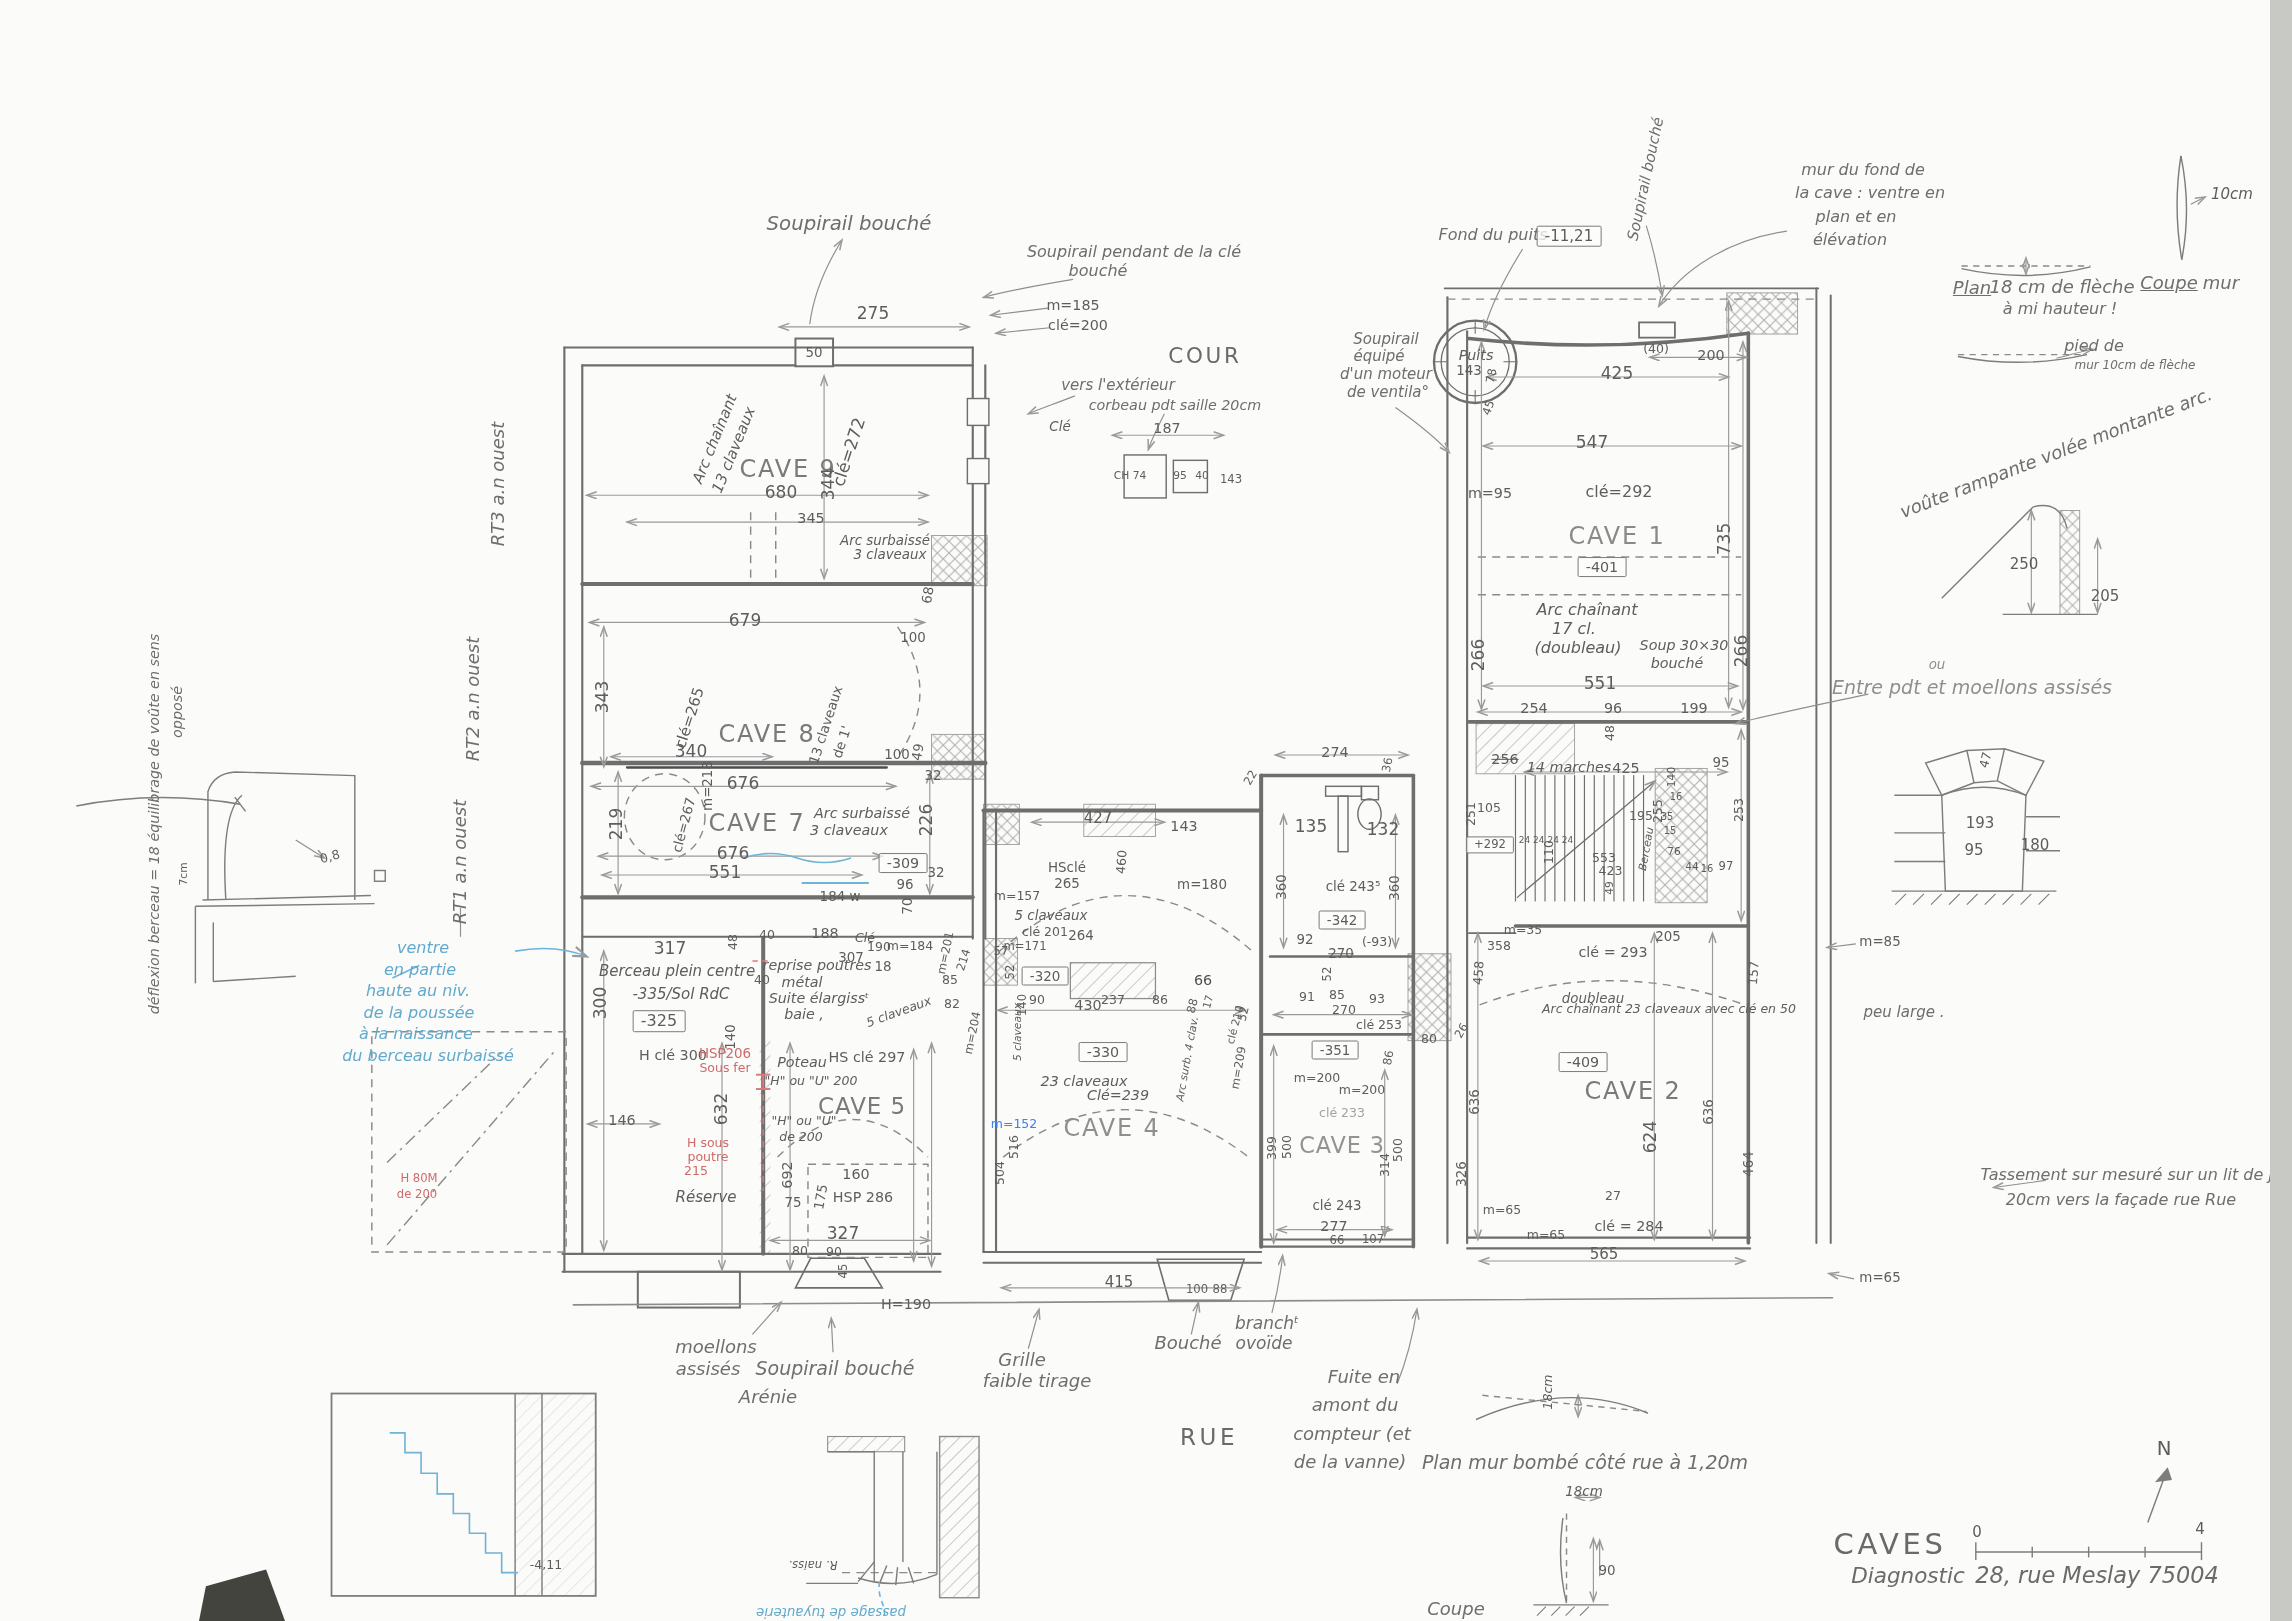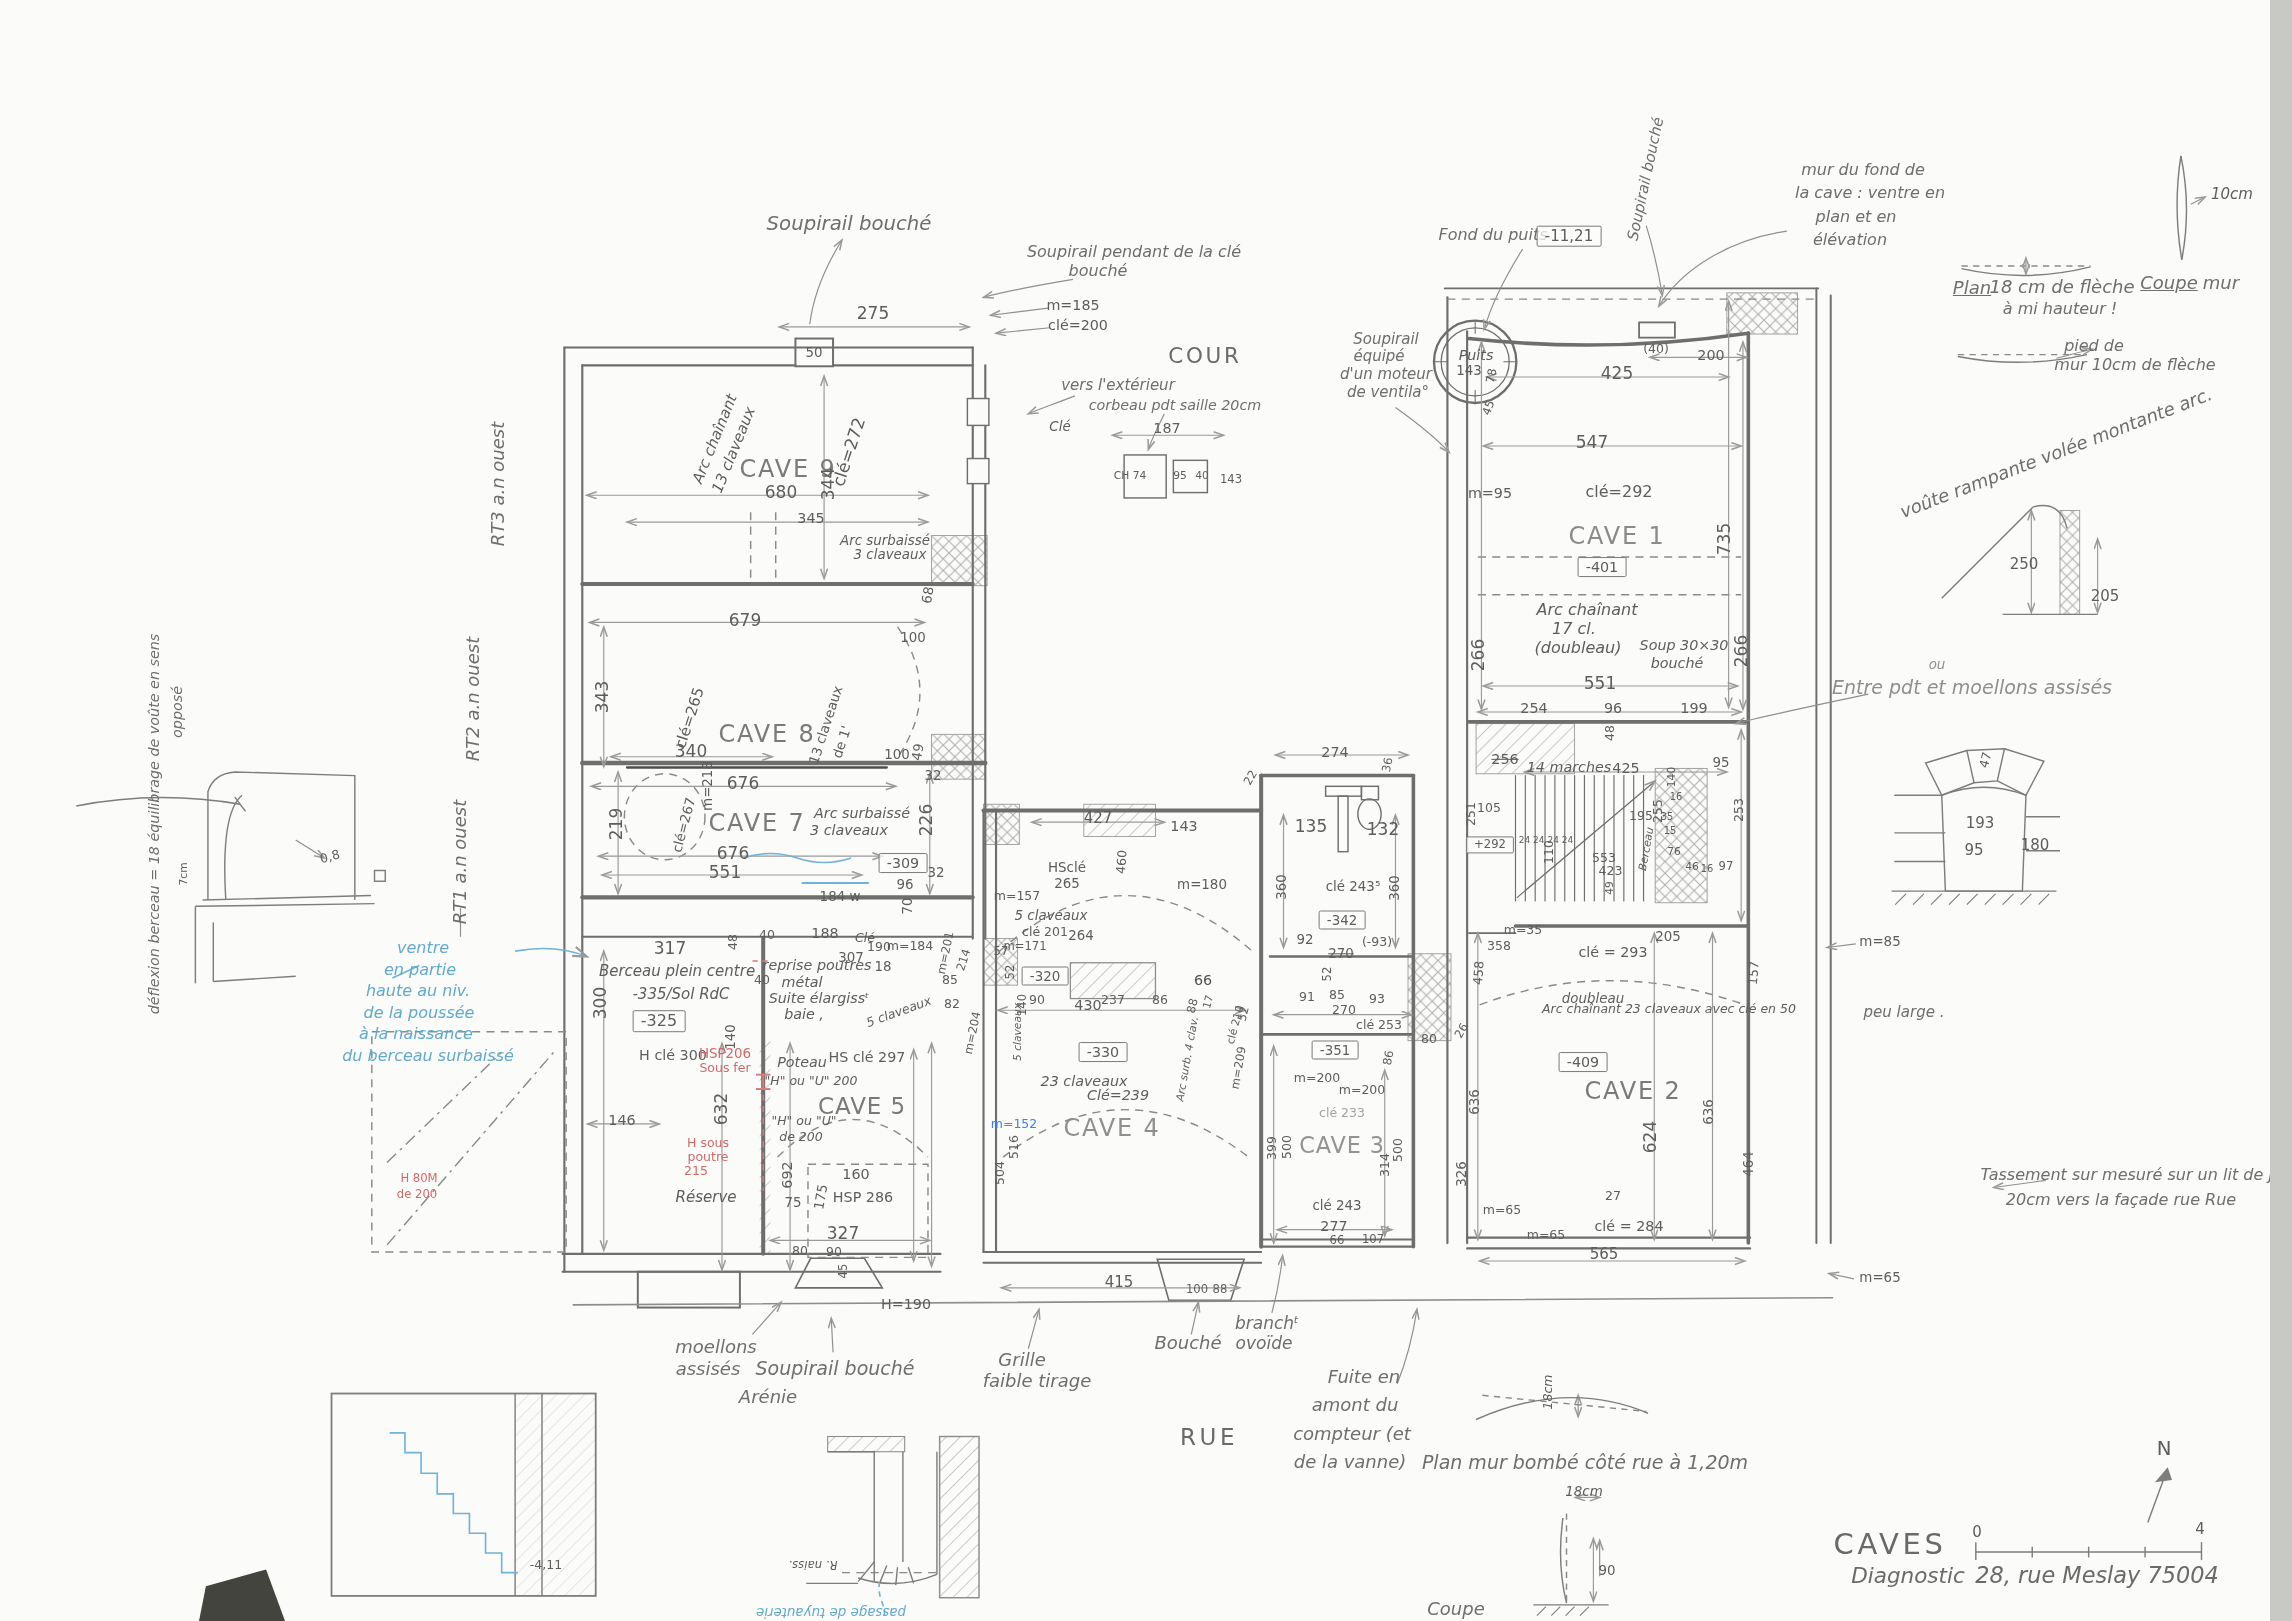--- a/index.html
+++ b/index.html
@@ -481,41 +481,41 @@
       <div class="lbl bx" style="left: 1490px; top: 845px; font-size: 11.6px; color: rgb(93, 93, 93); transform: translate(-50%, -50%);">+292</div>
       <div class="lbl" style="left: 1549px; top: 852px; font-size: 12.5px; color: rgb(93, 93, 93); transform: translate(-50%, -50%) rotate(-90deg);">110</div>
       <div class="lbl" style="left: 1610px; top: 816px; font-size: 12.5px; color: rgb(93, 93, 93); transform: translate(-50%, -50%); margin-left: 31px;">195</div>
       <div class="lbl" style="left: 1658px; top: 811px; font-size: 12.5px; color: rgb(93, 93, 93); transform: translate(-50%, -50%) rotate(-90deg);">255</div>
       <div class="lbl" style="left: 1672px; top: 777px; font-size: 10.7px; color: rgb(93, 93, 93); transform: translate(-50%, -50%) rotate(-90deg);">140</div>
       <div class="lbl" style="left: 1676px; top: 797px; font-size: 9.9px; color: rgb(93, 93, 93); transform: translate(-50%, -50%);">16</div>
       <div class="lbl" style="left: 1667px; top: 817px; font-size: 9.9px; color: rgb(93, 93, 93); transform: translate(-50%, -50%);">35</div>
       <div class="lbl" style="left: 1670px; top: 831px; font-size: 9.9px; color: rgb(93, 93, 93); transform: translate(-50%, -50%);">15</div>
       <div class="lbl" style="left: 1739px; top: 810px; font-size: 12.5px; color: rgb(93, 93, 93); transform: translate(-50%, -50%) rotate(-90deg);">253</div>
       <div class="lbl" style="left: 1674px; top: 852px; font-size: 10.7px; color: rgb(93, 93, 93); transform: translate(-50%, -50%);">76</div>
-      <div class="lbl" style="left: 1692px; top: 867px; font-size: 10.7px; color: rgb(93, 93, 93); transform: translate(-50%, -50%);">46</div>
+      <div class="lbl" style="left: 1692px; top: 867px; font-size: 10.7px; color: rgb(93, 93, 93); transform: translate(-50%, -50%);">44</div>
       <div class="lbl" style="left: 1707px; top: 869px; font-size: 9.9px; color: rgb(93, 93, 93); transform: translate(-50%, -50%);">16</div>
       <div class="lbl" style="left: 1726px; top: 867px; font-size: 11.6px; color: rgb(93, 93, 93); transform: translate(-50%, -50%);">97</div>
       <div class="lbl" style="left: 1604px; top: 858px; font-size: 12.5px; color: rgb(93, 93, 93); transform: translate(-50%, -50%);">553</div>
       <div class="lbl" style="left: 1596px; top: 871px; font-size: 12.5px; color: rgb(93, 93, 93); transform: translate(-50%, -50%); padding-left: 29px;">423</div>
       <div class="lbl" style="left: 1610px; top: 888px; font-size: 10.7px; color: rgb(93, 93, 93); transform: translate(-50%, -50%) rotate(-90deg);">49</div>
       <div class="lbl it" style="left: 1647px; top: 849px; font-size: 10.7px; color: rgb(93, 93, 93); transform: translate(-50%, -50%) rotate(-80deg);">Berceau</div>
       <div class="lbl" style="left: 1546px; top: 840px; font-size: 9px; color: rgb(93, 93, 93); transform: translate(-50%, -50%);">24 24 24 24</div>
       <div class="lbl it" style="left: 1972px; top: 687px; font-size: 19px; color: rgb(143, 143, 143); transform: translate(-50%, -50%);">Entre pdt et moellons assisés</div>
       <div class="lbl it" style="left: 1937px; top: 665px; font-size: 13.4px; color: rgb(143, 143, 143); transform: translate(-50%, -50%);">ou</div>
       <div class="lbl it" style="left: 2056px; top: 453px; font-size: 18px; color: rgb(110, 110, 110); transform: translate(-50%, -50%) rotate(-21deg);">voûte rampante volée montante arc.</div>
       <div class="lbl" style="left: 2024px; top: 564px; font-size: 15px; color: rgb(93, 93, 93); transform: translate(-50%, -50%);">250</div>
       <div class="lbl" style="left: 2105px; top: 596px; font-size: 15px; color: rgb(93, 93, 93); transform: translate(-50%, -50%);">205</div>
       <div class="lbl it" style="left: 2232px; top: 194px; font-size: 15px; color: rgb(93, 93, 93); transform: translate(-50%, -50%);">10cm</div>
       <div class="lbl it un" style="left: 1972px; top: 288px; font-size: 18px; color: rgb(110, 110, 110); transform: translate(-50%, -50%);">Plan</div>
       <div class="lbl it" style="left: 2062px; top: 287px; font-size: 18px; color: rgb(110, 110, 110); transform: translate(-50%, -50%);">18 cm de flèche</div>
       <div class="lbl it" style="left: 2060px; top: 309px; font-size: 16px; color: rgb(110, 110, 110); transform: translate(-50%, -50%);">à mi hauteur !</div>
       <div class="lbl it un" style="left: 2169px; top: 283px; font-size: 18px; color: rgb(110, 110, 110); transform: translate(-50%, -50%);">Coupe</div>
       <div class="lbl it" style="left: 2221px; top: 283px; font-size: 18px; color: rgb(110, 110, 110); transform: translate(-50%, -50%);">mur</div>
       <div class="lbl it" style="left: 2094px; top: 346px; font-size: 16px; color: rgb(110, 110, 110); transform: translate(-50%, -50%);">pied de</div>
-      <div class="lbl it" style="left: 2135px; top: 365px; font-size: 16px; color: rgb(110, 110, 110); transform: translate(-50%, -50%);">mur 10cm de flèche</div>
+      <div class="lbl it" style="left: 2135px; top: 365px; font-size: 12px; color: rgb(110, 110, 110); transform: translate(-50%, -50%);">mur 10cm de flèche</div>
       <div class="lbl" style="left: 1986px; top: 760px; font-size: 12.5px; color: rgb(93, 93, 93); transform: translate(-50%, -50%) rotate(-75deg);">47</div>
       <div class="lbl" style="left: 1980px; top: 823px; font-size: 15px; color: rgb(93, 93, 93); transform: translate(-50%, -50%);">193</div>
       <div class="lbl" style="left: 1974px; top: 850px; font-size: 15px; color: rgb(93, 93, 93); transform: translate(-50%, -50%);">95</div>
       <div class="lbl" style="left: 2035px; top: 845px; font-size: 15px; color: rgb(93, 93, 93); transform: translate(-50%, -50%);">180</div>
       <div class="lbl" style="left: 1098px; top: 818px; font-size: 15px; color: rgb(93, 93, 93); transform: translate(-50%, -50%);">427</div>
       <div class="lbl" style="left: 1184px; top: 826px; font-size: 14.3px; color: rgb(93, 93, 93); transform: translate(-50%, -50%);">143</div>
       <div class="lbl" style="left: 1122px; top: 862px; font-size: 12.5px; color: rgb(93, 93, 93); transform: translate(-50%, -50%) rotate(-85deg);">460</div>
       <div class="lbl" style="left: 1067px; top: 868px; font-size: 13.4px; color: rgb(93, 93, 93); transform: translate(-50%, -50%);">HSclé</div>
       <div class="lbl" style="left: 1067px; top: 884px; font-size: 13.4px; color: rgb(93, 93, 93); transform: translate(-50%, -50%);">265</div>
       <div class="lbl" style="left: 1017px; top: 896px; font-size: 12.5px; color: rgb(93, 93, 93); transform: translate(-50%, -50%);">m=157</div>

